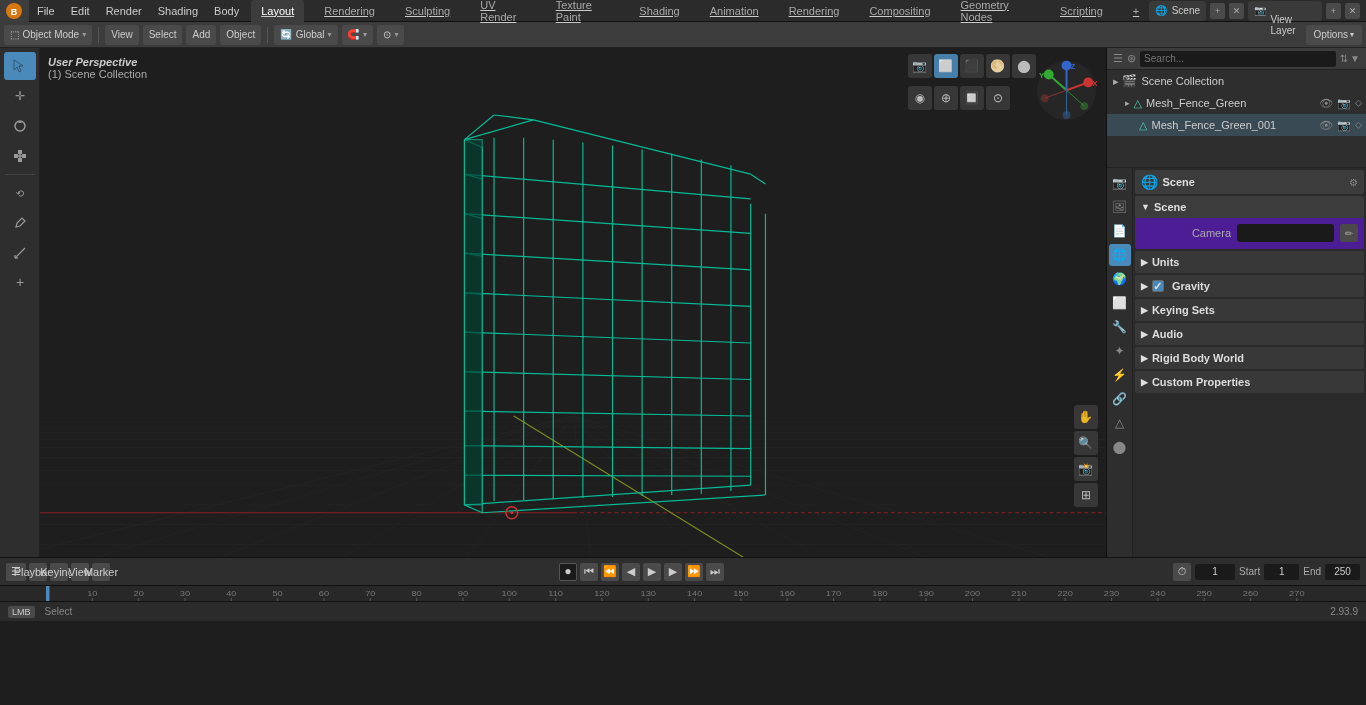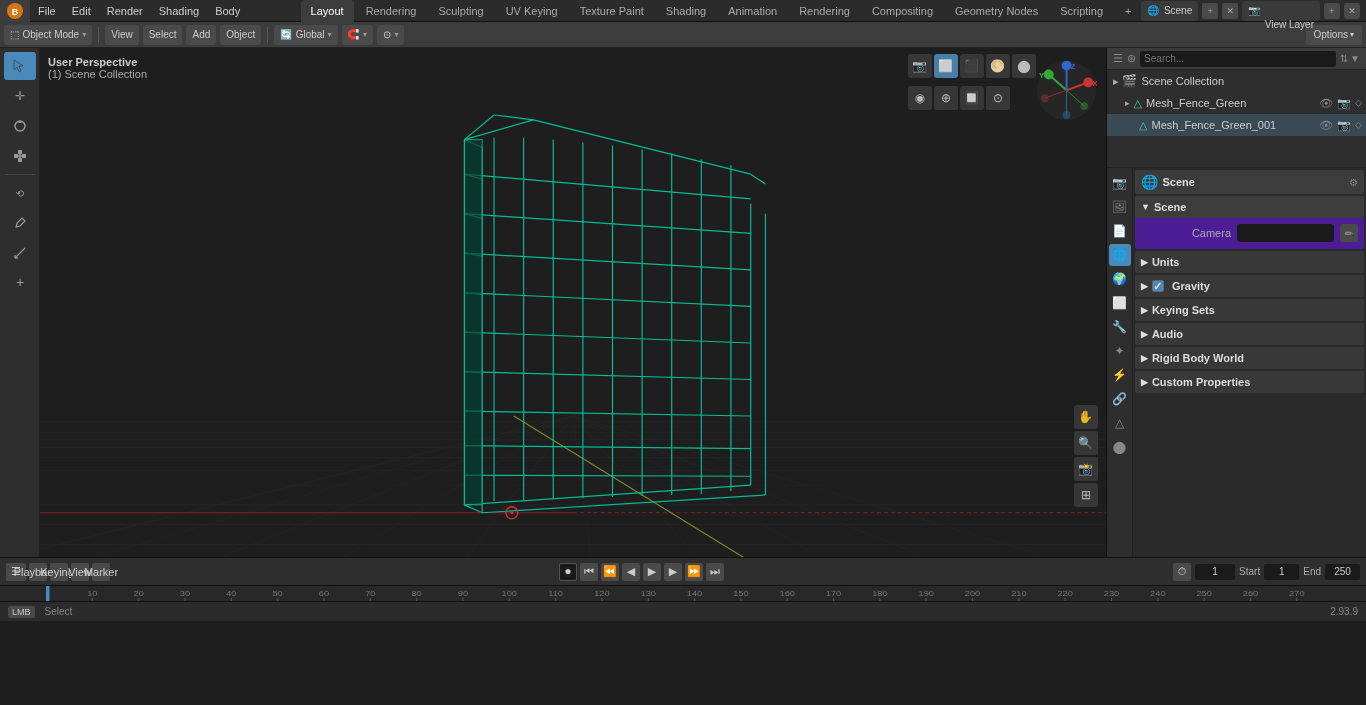--- a/index.html
+++ b/index.html
@@ -41,22 +41,23 @@
       padding: 0 8px;
       height: 22px;
       display: flex;
       align-items: center;
       cursor: pointer;
       color: #ccc;
       font-size: 11px;
     }
     .workspace-tabs {
       display: flex;
-      gap: 2px;
+      gap: 10px;
       margin-left: 4px;
+      text-decoration: underline;
     }
     .workspace-tab {
       padding: 0 10px;
       height: 22px;
       display: flex;
       align-items: center;
       cursor: pointer;
       color: #aaa;
       font-size: 11px;
       border-radius: 3px 3px 0 0;
@@ -135,21 +136,21 @@
     }
     .viewport-info {
       position: absolute;
       top: 8px;
       left: 8px;
       color: #ccc;
       font-size: 11px;
       z-index: 10;
       pointer-events: none;
     }
-    .viewport-info .perspective { font-weight: bold; }
+    .viewport-info .perspective { font-weight: bold; font-style: italic; }
     .viewport-info .collection { color: #aaa; }
 
     
     .outliner {
       height: 120px;
       background: #2e2e2e;
       border-bottom: 1px solid #222;
       overflow: hidden;
     }
     .outliner-header {
@@ -431,21 +432,21 @@
     <div class="top-menu-item">File</div>
     <div class="top-menu-item">Edit</div>
     <div class="top-menu-item">Render</div>
     <div class="top-menu-item">Shading</div>
     <div class="top-menu-item">Body</div>
   </div>
   <div class="workspace-tabs">
     <div class="workspace-tab active">Layout</div>
     <div class="workspace-tab">Rendering</div>
     <div class="workspace-tab">Sculpting</div>
-    <div class="workspace-tab">UV Keying</div>
+    <div class="workspace-tab">UV Render</div>
     <div class="workspace-tab">Texture Paint</div>
     <div class="workspace-tab">Shading</div>
     <div class="workspace-tab">Animation</div>
     <div class="workspace-tab">Rendering</div>
     <div class="workspace-tab">Compositing</div>
     <div class="workspace-tab">Geometry Nodes</div>
     <div class="workspace-tab">Scripting</div>
     <div class="workspace-tab">+</div>
   </div>
   <div class="top-right-controls">

